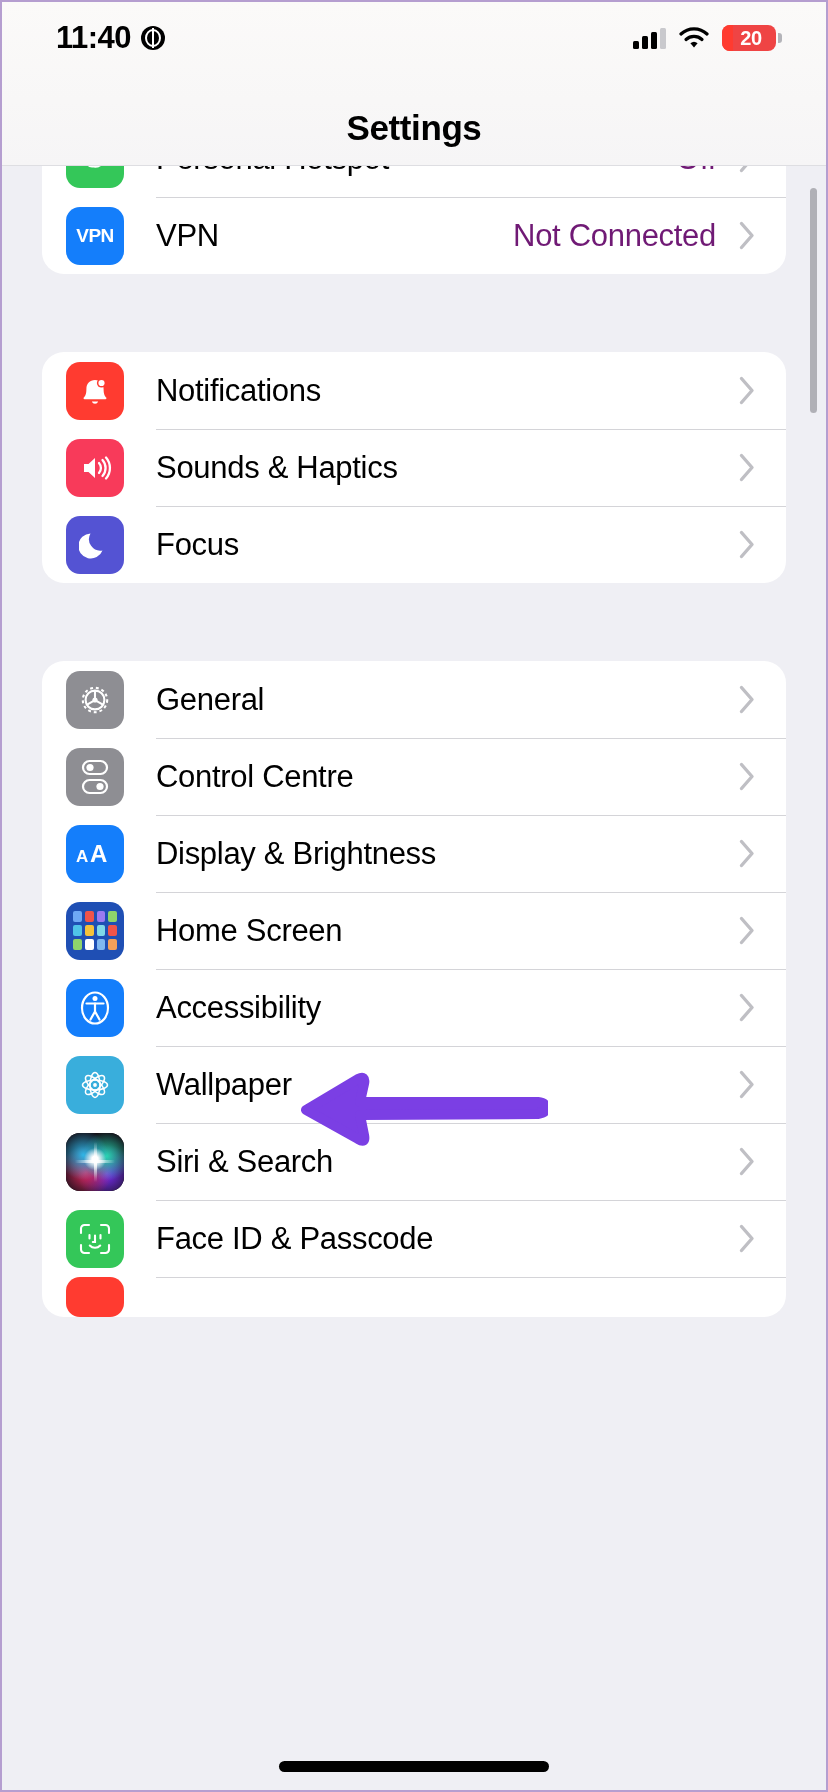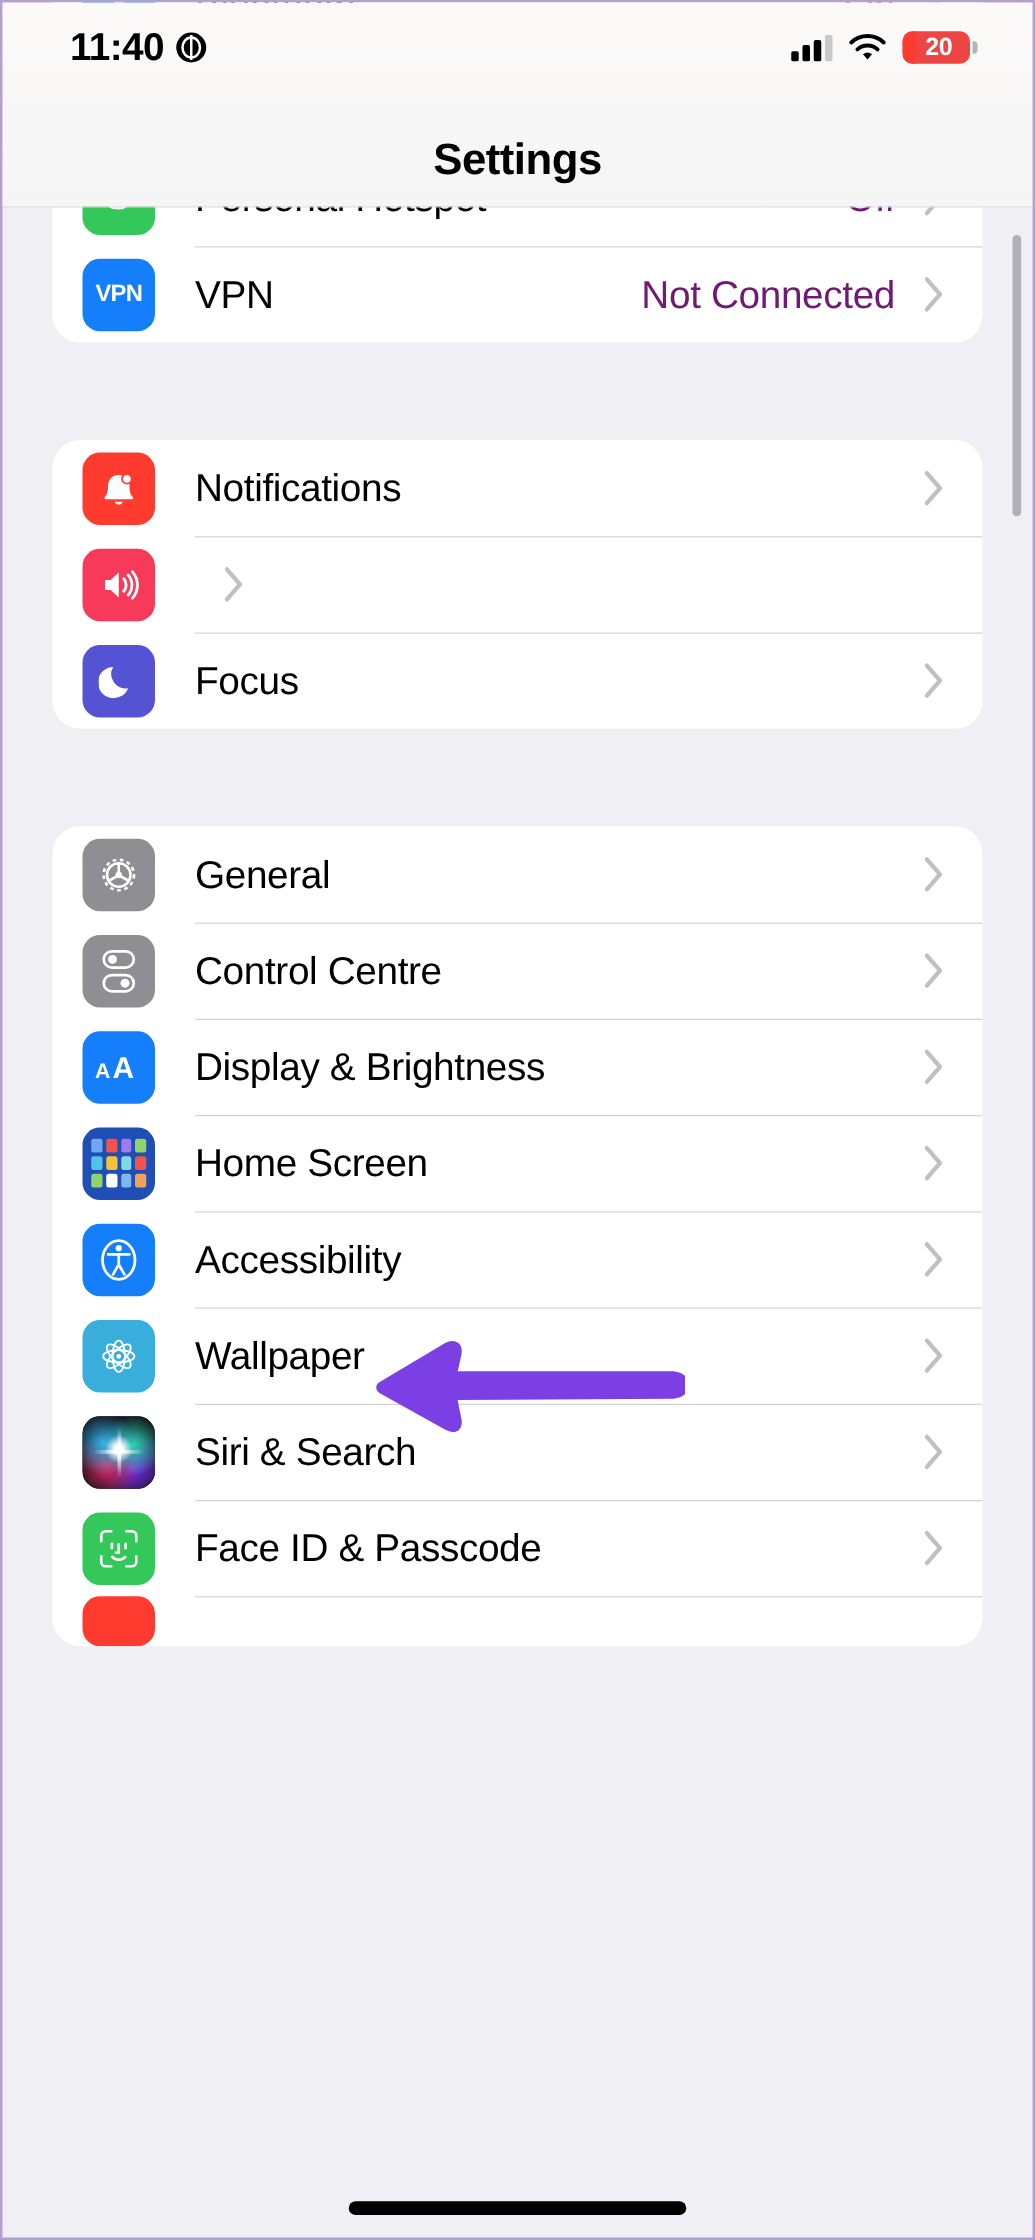--- a/index.html
+++ b/index.html
@@ -255,20 +255,21 @@
 
       <div class="row">
         <span class="ic" style="background:#F83A5A">
           <svg width="36" height="32" viewBox="0 0 36 32">
             <path d="M7 12 h4.5 L18 6 v20 l-6.5-6 H7 z" fill="#fff"></path>
             <path d="M22 11 a7.5 7.5 0 0 1 0 10" fill="none" stroke="#fff" stroke-width="2.3" stroke-linecap="round"></path>
             <path d="M25.5 8 a12 12 0 0 1 0 16" fill="none" stroke="#fff" stroke-width="2.3" stroke-linecap="round"></path>
             <path d="M29 5.5 a16 16 0 0 1 0 21" fill="none" stroke="#fff" stroke-width="2.3" stroke-linecap="round"></path>
           </svg>
         </span>
+        <span class="label">Sounds &amp; Haptics</span>
         <span class="value"></span>
         <span class="chev">
             <svg width="17" height="29" viewBox="0 0 17 29">
               <path d="M2.5 2.5 L13 14.5 L2.5 26.5" fill="none" stroke="#BFBFC4" stroke-width="3.4" stroke-linecap="round" stroke-linejoin="round"></path>
             </svg>
           </span>
       </div>
 
       <div class="row">
         <span class="ic" style="background:#5453D3">

